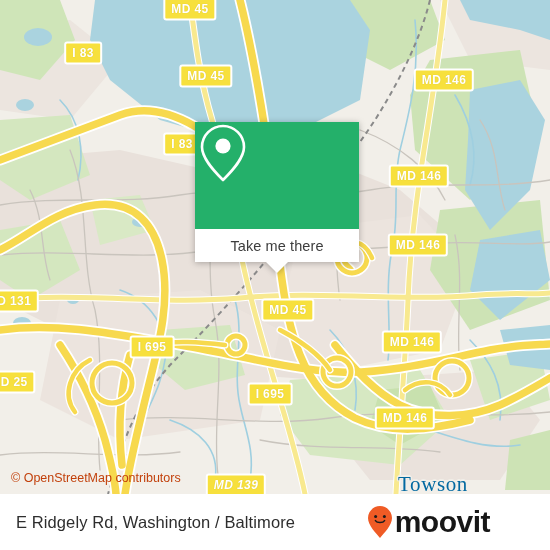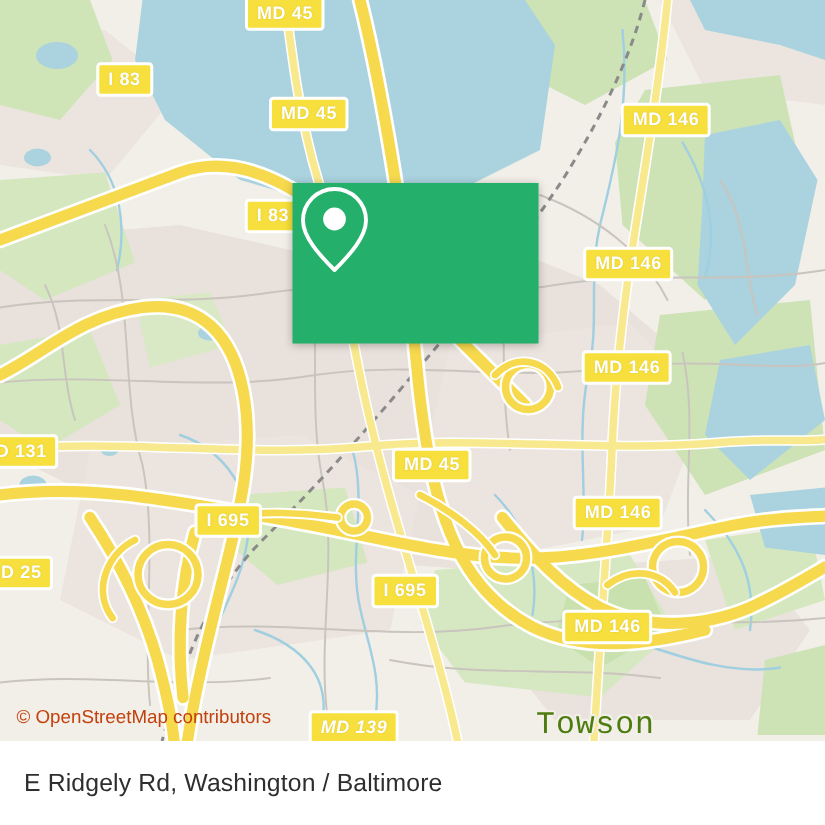--- a/index.html
+++ b/index.html
@@ -26,28 +26,29 @@
     letter-spacing:0.4px;
     text-shadow:0 0 1px rgba(150,130,0,.35);
     box-sizing:border-box;
     transform:translate(-50%,-50%);
   }
 
   
   .city-label{
     position:absolute;
     transform:translate(-50%,-50%);
-    font-family:Liberation Mono, monospace;
+    font-family:Liberation Serif, serif;
     font-size:21px;
-    color:#4d7c0f;
+    color:#0369a1;
     letter-spacing:0.6px;
     white-space:nowrap;
     text-shadow:
       -1.5px 0 #f2efe9, 1.5px 0 #f2efe9, 0 -1.5px #f2efe9, 0 1.5px #f2efe9,
       -1px -1px #f2efe9, 1px 1px #f2efe9, -1px 1px #f2efe9, 1px -1px #f2efe9;
+    margin-left: 36px;
   }
 
   
   #attribution{
     position:absolute;
     left:11px;
     bottom:9px;
     font-family:"Liberation Sans",sans-serif;
     font-size:12.5px;
     color:#c2410c;
@@ -298,20 +299,33 @@
 
     <div id="attribution">© OpenStreetMap contributors</div>
 
     <div id="popup">
       <div id="popup-image">
         <svg width="56" height="62" viewBox="0 0 56 62">
           <path d="M28 4 C16.4 4 7 13.4 7 25 C7 36 18 48 28 58 C38 48 49 36 49 25 C49 13.4 39.6 4 28 4 Z" fill="none" stroke="#ffffff" stroke-width="2.6" stroke-linejoin="round"></path>
           <circle cx="28" cy="24" r="7.6" fill="#ffffff"></circle>
         </svg>
       </div>
+      <div id="popup-footer">
+        <span id="popup-label">Take me there</span>
+        <div id="popup-tail"></div>
+      </div>
     </div>
   </div>
 
   <div id="footer">
     <div id="footer-title">E Ridgely Rd, Washington / Baltimore</div>
+    <div id="brand">
+      <svg width="26" height="34" viewBox="0 0 26 34">
+        <path d="M13 1 C6.4 1 1 6.4 1 13 C1 20.5 9 28 13 33 C17 28 25 20.5 25 13 C25 6.4 19.6 1 13 1 Z" fill="#ef5b25"></path>
+        <circle cx="8.6" cy="11.4" r="1.5" fill="#1b1b1b"></circle>
+        <circle cx="17.4" cy="11.4" r="1.5" fill="#1b1b1b"></circle>
+        <path d="M8.4 15.6 C10 18.2 16 18.2 17.6 15.6" fill="none" stroke="#1b1b1b" stroke-width="1.5" stroke-linecap="round"></path>
+      </svg>
+      <span id="brand-text">moovit</span>
+    </div>
   </div>
 
 </div>
 
 </body></html>

